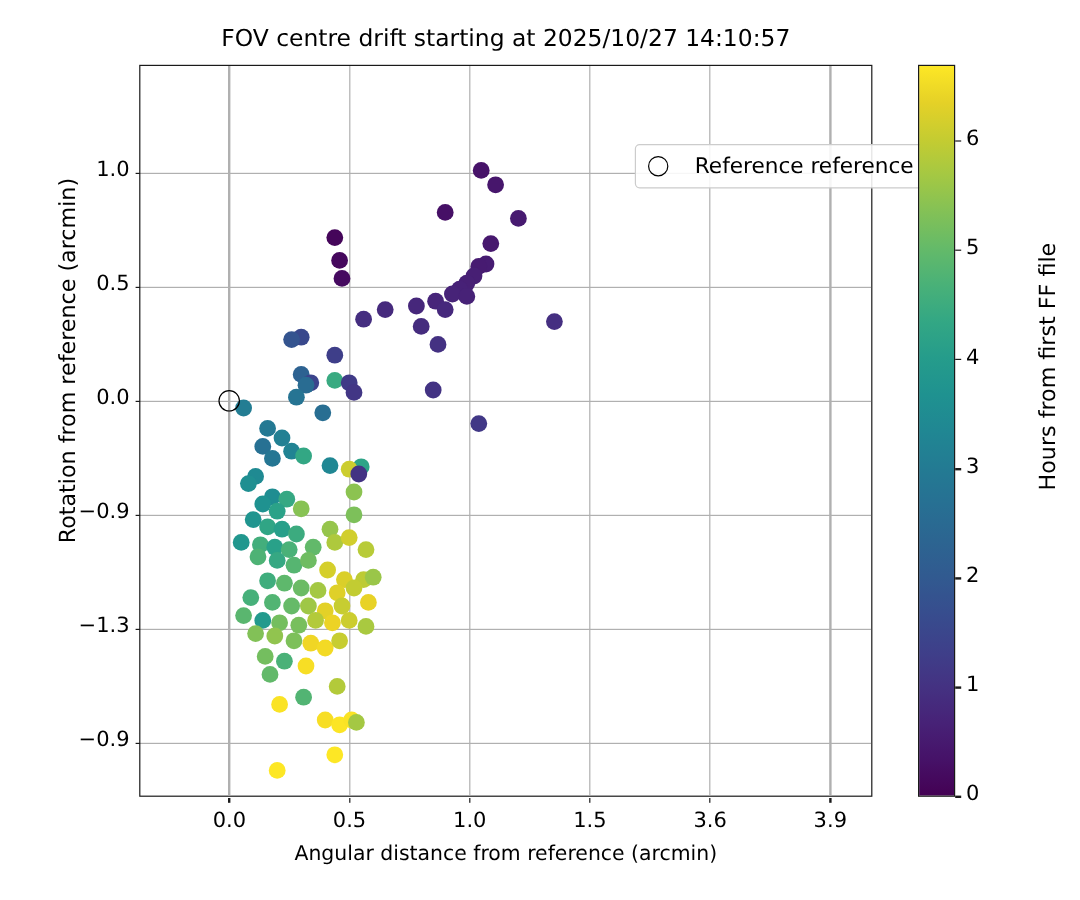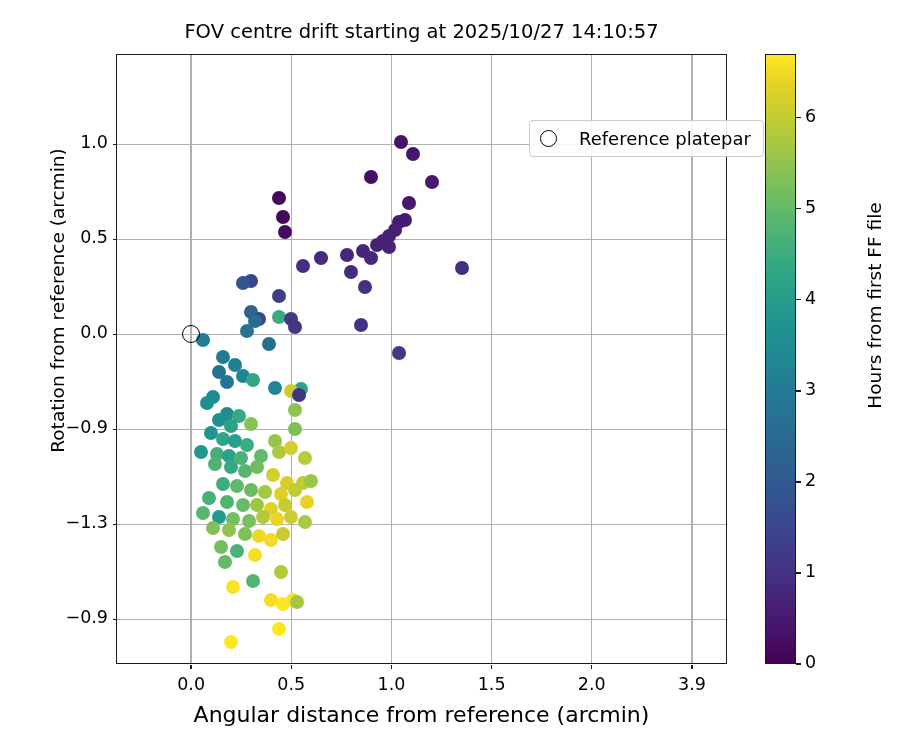--- a/index.html
+++ b/index.html
@@ -46,21 +46,21 @@
     width:70px;margin-left:-35px;top:619px;
   }
   .yticklbl{
     position:absolute;font-size:17.5px;color:#000;text-align:right;
     width:70px;left:-79px;margin-top:-12px;
   }
 
   
   #xlabel{
     position:absolute;left:116px;top:702px;width:611px;text-align:center;
-    font-size:22px;color:#000;white-space:nowrap;
+    font-size:17px;color:#000;white-space:nowrap;
   }
   #ylabel{
     position:absolute;left:-153px;top:290px;width:420px;text-align:center;
     font-size:18.5px;color:#000;white-space:nowrap;
     transform:rotate(-90deg);transform-origin:center center;
   }
 
   
   #legend{
     position:absolute;left:412px;top:65px;
@@ -224,32 +224,32 @@
         <div class="pt" style="left: 166.272px; top: 549.19px; background: rgb(252, 229, 37);"></div>
         <div class="pt" style="left: 176.289px; top: 545.389px; background: rgb(250, 227, 37);"></div>
         <div class="pt" style="left: 180.295px; top: 547.29px; background: rgb(164, 200, 67);"></div>
         <div class="pt" style="left: 162.266px; top: 573.894px; background: rgb(253, 231, 37);"></div>
         <div class="pt" style="left: 114.187px; top: 587.196px; background: rgb(253, 231, 37);"></div>
         <div id="refmarker" style="left: 74.1213px; top: 279.346px;"></div>
       </div>
 
     <div id="legend">
       <span id="legend-marker"></span>
-      <span id="legend-label">Reference platepar</span>
+      <span id="legend-label">Reference reference</span>
     </div>
   <div class="xtick" style="left: 74.1213px;"></div>
       <div class="xticklbl" style="left: 74.1213px;">0.0</div>
       <div class="xtick" style="left: 174.285px;"></div>
       <div class="xticklbl" style="left: 174.285px;">0.5</div>
       <div class="xtick" style="left: 274.449px;"></div>
       <div class="xticklbl" style="left: 274.449px;">1.0</div>
       <div class="xtick" style="left: 374.613px;"></div>
       <div class="xticklbl" style="left: 374.613px;">1.5</div>
       <div class="xtick" style="left: 474.777px;"></div>
-      <div class="xticklbl" style="left: 474.777px;">2.0</div>
+      <div class="xticklbl" style="left: 474.777px;">3.6</div>
       <div class="xtick" style="left: 574.941px;"></div>
       <div class="xticklbl" style="left: 574.941px;">3.9</div>
       <div class="ytick" style="top: 89.3146px;"></div>
       <div class="yticklbl" style="top: 89.3146px;">1.0</div>
       <div class="ytick" style="top: 184.33px;"></div>
       <div class="yticklbl" style="top: 184.33px;">0.5</div>
       <div class="ytick" style="top: 279.346px;"></div>
       <div class="yticklbl" style="top: 279.346px;">0.0</div>
       <div class="ytick" style="top: 374.361px;"></div>
       <div class="yticklbl" style="top: 374.361px;">−0.9</div>

